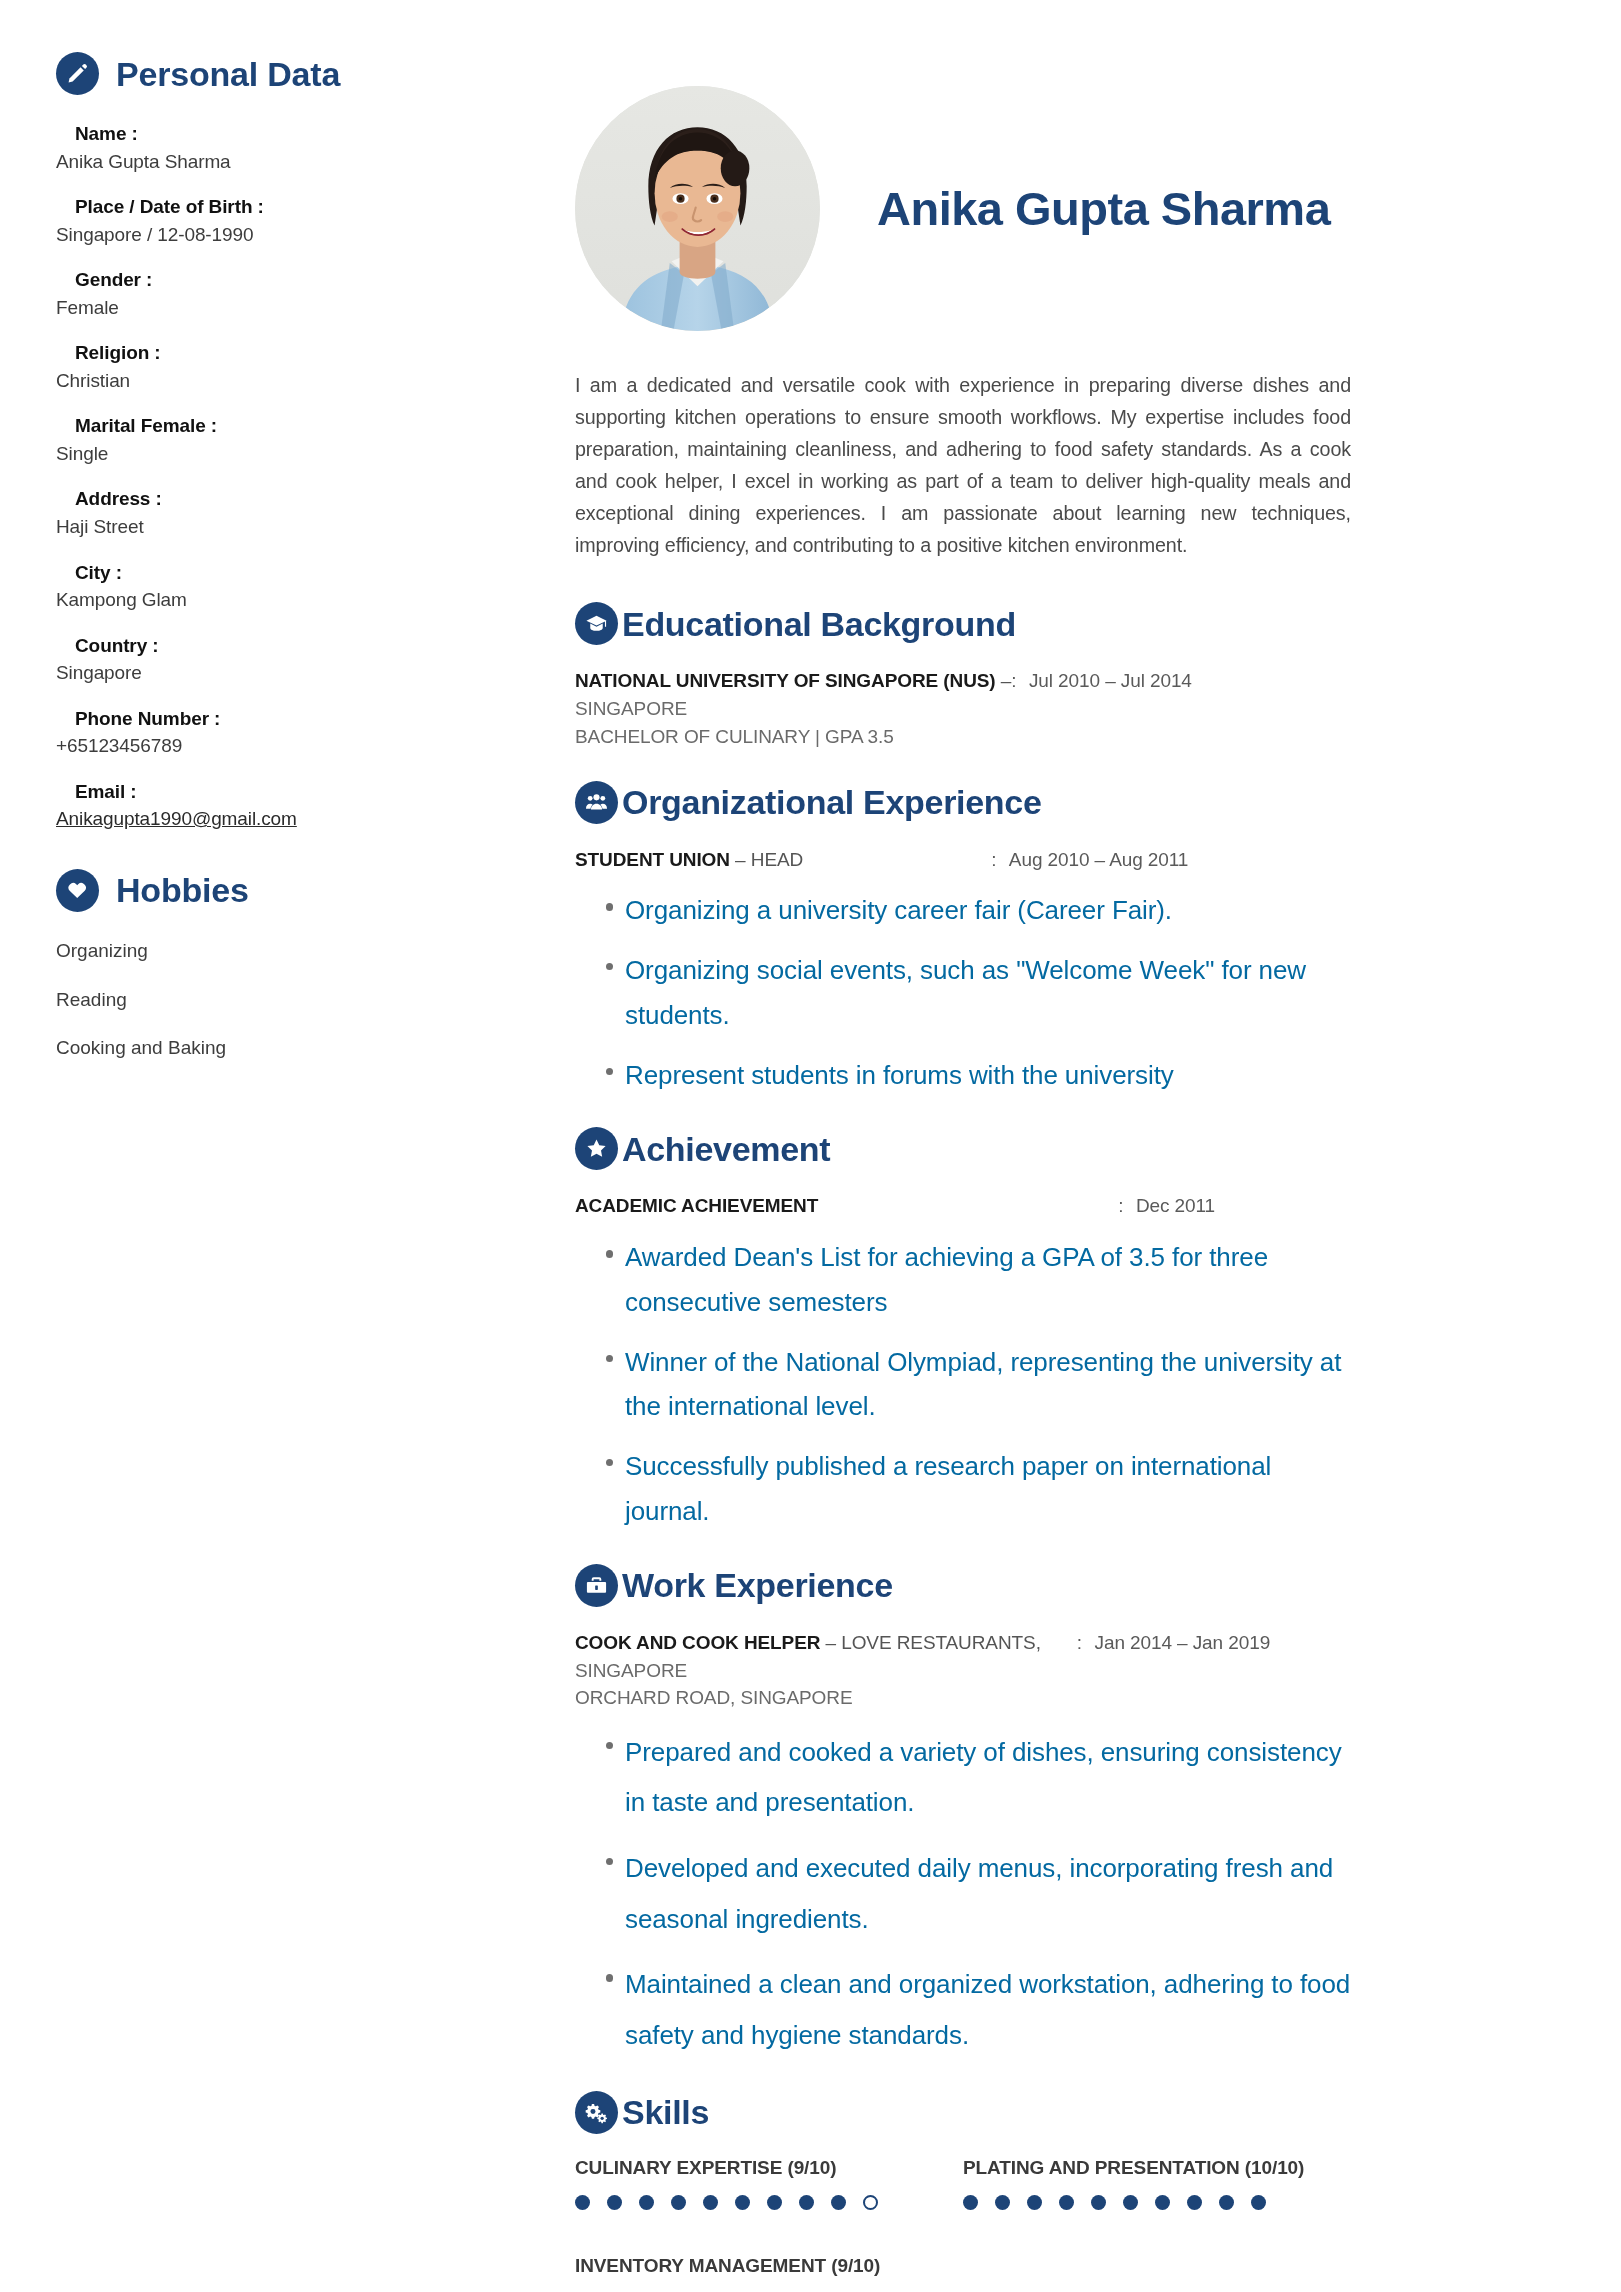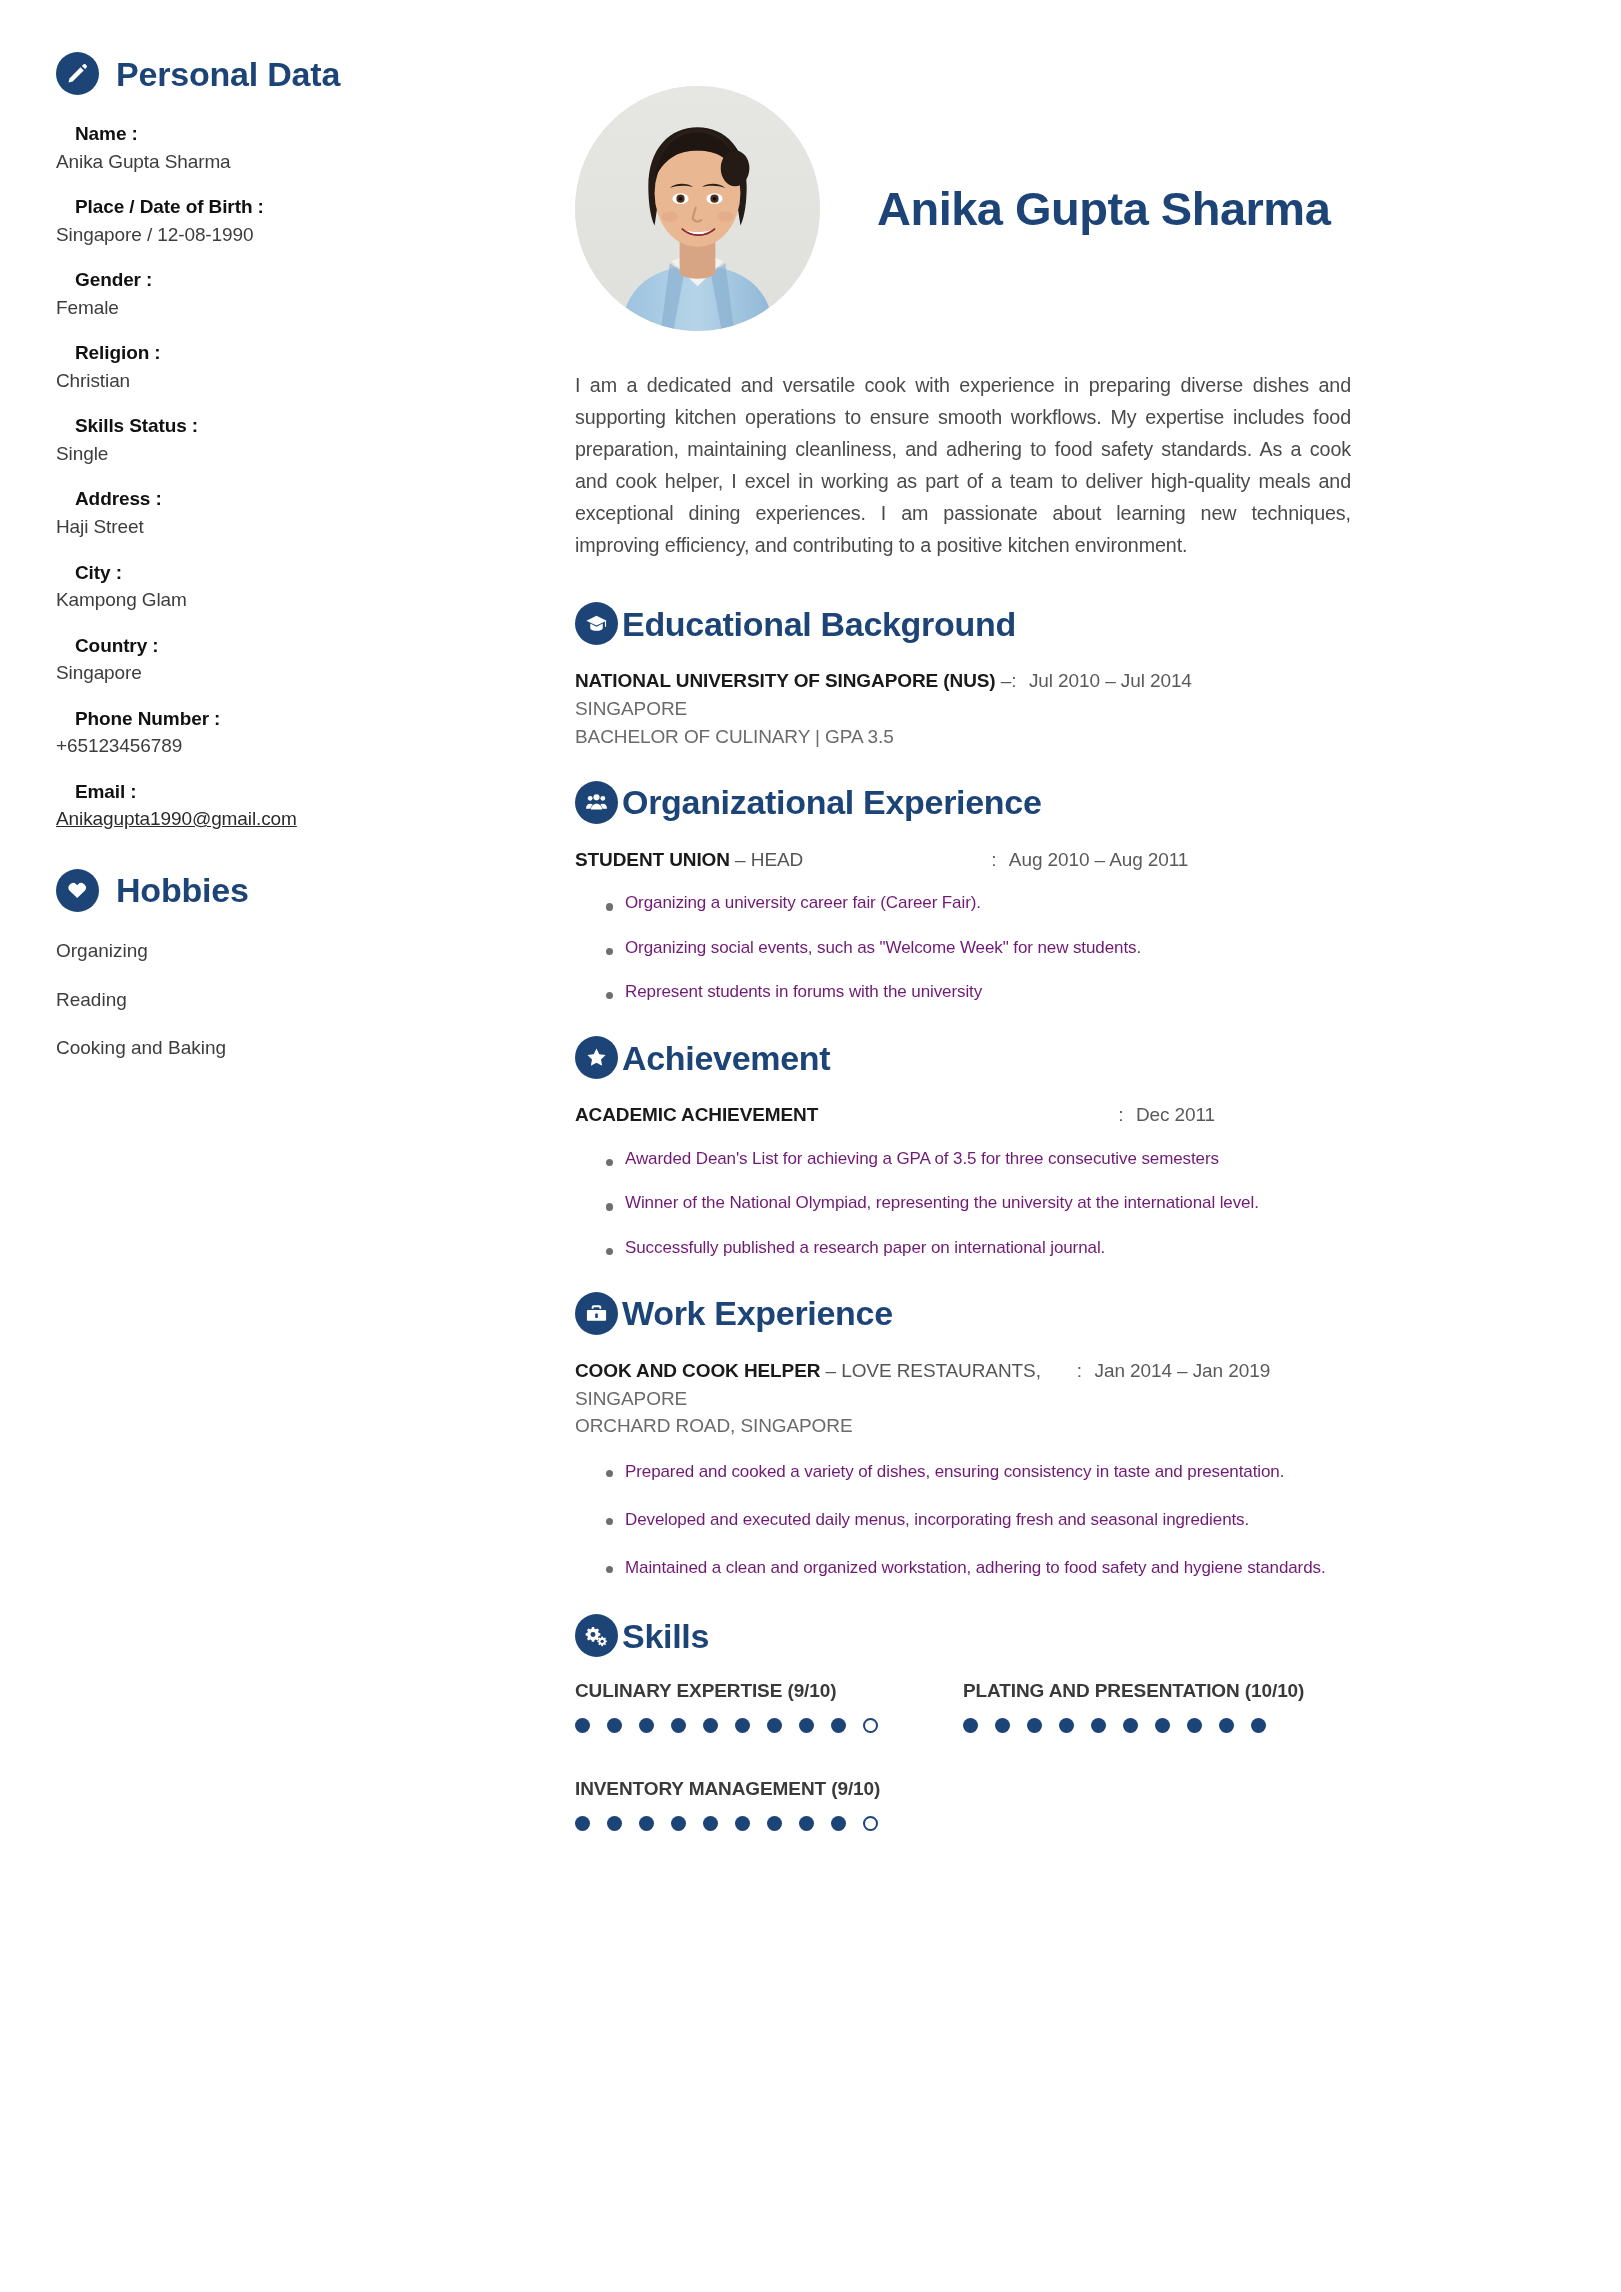--- a/index.html
+++ b/index.html
@@ -187,22 +187,22 @@
     letter-spacing: -0.1px;
   }
 
   .bullets {
     list-style: none;
     margin-top: 5.4px;
   }
   .bullets li {
     position: relative;
     padding-left: 50px;
-    font-size: 17px;
-    color: #701a75;
+    font-size: 26px;
+    color: #0369a1;
     line-height: 1.72;
     letter-spacing: -0.1px;
     margin-bottom: 1.8px;
     margin-top: 15px;
   }
   .bullets li::before {
     content: "";
     position: absolute;
     left: 31px;
     top: 15px;
@@ -271,21 +271,21 @@
       </div>
       <div class="field">
         <div class="field-label">Gender :</div>
         <div class="field-value">Female</div>
       </div>
       <div class="field">
         <div class="field-label">Religion :</div>
         <div class="field-value">Christian</div>
       </div>
       <div class="field">
-        <div class="field-label">Skills Status :</div>
+        <div class="field-label">Marital Female :</div>
         <div class="field-value">Single</div>
       </div>
       <div class="field">
         <div class="field-label">Address :</div>
         <div class="field-value">Haji Street</div>
       </div>
       <div class="field">
         <div class="field-label">City :</div>
         <div class="field-value">Kampong Glam</div>
       </div>

